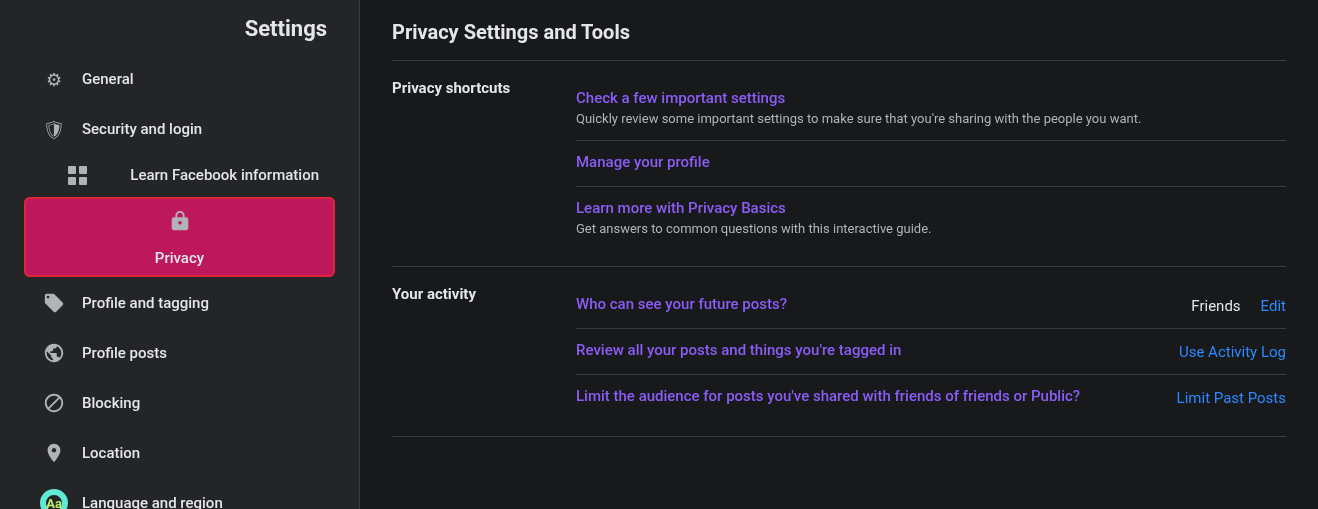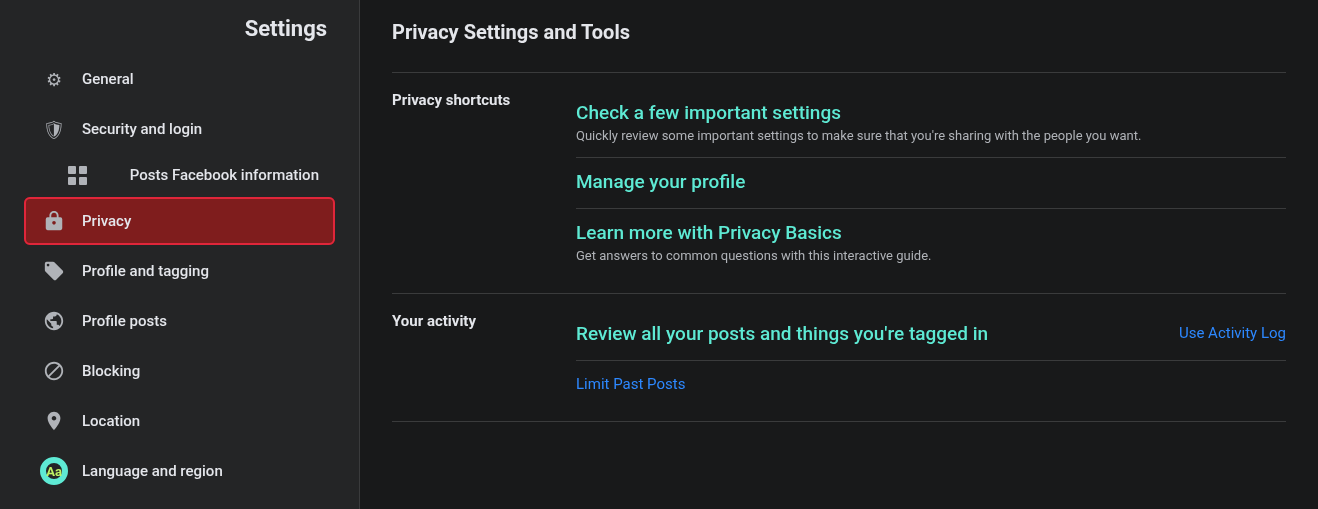--- a/index.html
+++ b/index.html
@@ -32,23 +32,24 @@
     .sidebar-item {
       display: flex;
       align-items: center;
       padding: 10px 16px;
       cursor: pointer;
       border-radius: 6px;
       margin: 2px 8px;
       gap: 14px;
     }
     .sidebar-item.active {
-      background: #7f1d1d;
+      background: #be185d;
       outline: 2px solid #e0263a;
       outline-offset: -2px;
+      flex-direction: column;
     }
     .sidebar-icon {
       width: 28px;
       height: 28px;
       display: flex;
       align-items: center;
       justify-content: center;
       flex-shrink: 0;
       color: #b0b3b8;
       font-size: 18px;
@@ -63,21 +64,21 @@
     .main {
       flex: 1;
       background: #18191a;
       padding: 20px 32px;
       overflow-y: auto;
     }
     .main-title {
       font-size: 20px;
       font-weight: 700;
       color: #e4e6eb;
-      margin-bottom: 28px;
+      margin-bottom: 16px;
     }
     .divider {
       border: none;
       border-top: 1px solid #3a3b3c;
       margin: 0;
     }
 
     .section {
       display: flex;
       padding: 16px 0;
@@ -103,23 +104,23 @@
       border-bottom: 1px solid #3a3b3c;
       gap: 8px;
     }
     .setting-row:last-child {
       border-bottom: none;
     }
     .setting-text {
       flex: 1;
     }
     .setting-title {
-      font-size: 19px;
+      font-size: 15px;
       font-weight: 500;
-      color: #5eead4;
+      color: #8b5cf6;
       margin-bottom: 3px;
     }
     .setting-desc {
       font-size: 13px;
       color: #b0b3b8;
       line-height: 1.4;
     }
     .setting-action {
       display: flex;
       align-items: center;
@@ -163,21 +164,21 @@
     <span class="sidebar-label">Security and login</span>
   </div>
 
   <div class="sidebar-item">
     <span class="sidebar-icon" style="font-size:16px; display:grid; grid-template-columns:1fr 1fr; gap:2px; width:20px; height:20px; margin: auto;">
       <span style="background:#b0b3b8; border-radius:1px; width:8px; height:8px;"></span>
       <span style="background:#b0b3b8; border-radius:1px; width:8px; height:8px;"></span>
       <span style="background:#b0b3b8; border-radius:1px; width:8px; height:8px;"></span>
       <span style="background:#b0b3b8; border-radius:1px; width:8px; height:8px;"></span>
     </span>
-    <span class="sidebar-label">Posts Facebook information</span>
+    <span class="sidebar-label">Learn Facebook information</span>
   </div>
 
   <div class="sidebar-item active">
     <span class="sidebar-icon">
       <svg width="22" height="22" viewBox="0 0 24 24" fill="#b0b3b8">
         <path d="M12 1C9.24 1 7 3.24 7 6v2H5a2 2 0 0 0-2 2v10a2 2 0 0 0 2 2h14a2 2 0 0 0 2-2V10a2 2 0 0 0-2-2h-2V6c0-2.76-2.24-5-5-5zm0 2c1.66 0 3 1.34 3 3v2H9V6c0-1.66 1.34-3 3-3zm0 9a2 2 0 1 1 0 4 2 2 0 0 1 0-4z"></path>
       </svg>
     </span>
     <span class="sidebar-label">Privacy</span>
   </div>
@@ -259,31 +260,43 @@
         </div>
       </div>
 
     </div>
   </div>
 
   <div class="section">
     <div class="section-label">Your activity</div>
     <div class="section-content">
 
+      <div class="setting-row">
+        <div class="setting-text">
+          <div class="setting-title">Who can see your future posts?</div>
+        </div>
+        <div class="setting-action">
+          <span class="setting-value">Friends</span>
+          <span class="action-link">Edit</span>
+        </div>
+      </div>
 
       <div class="setting-row">
         <div class="setting-text">
           <div class="setting-title">Review all your posts and things you're tagged in</div>
         </div>
         <div class="setting-action">
           <span class="action-link">Use Activity Log</span>
         </div>
       </div>
 
       <div class="setting-row">
+        <div class="setting-text">
+          <div class="setting-title">Limit the audience for posts you've shared with friends of friends or Public?</div>
+        </div>
         <div class="setting-action">
           <span class="action-link">Limit Past Posts</span>
         </div>
       </div>
 
     </div>
   </div>
 </main>
 
 </body></html>

